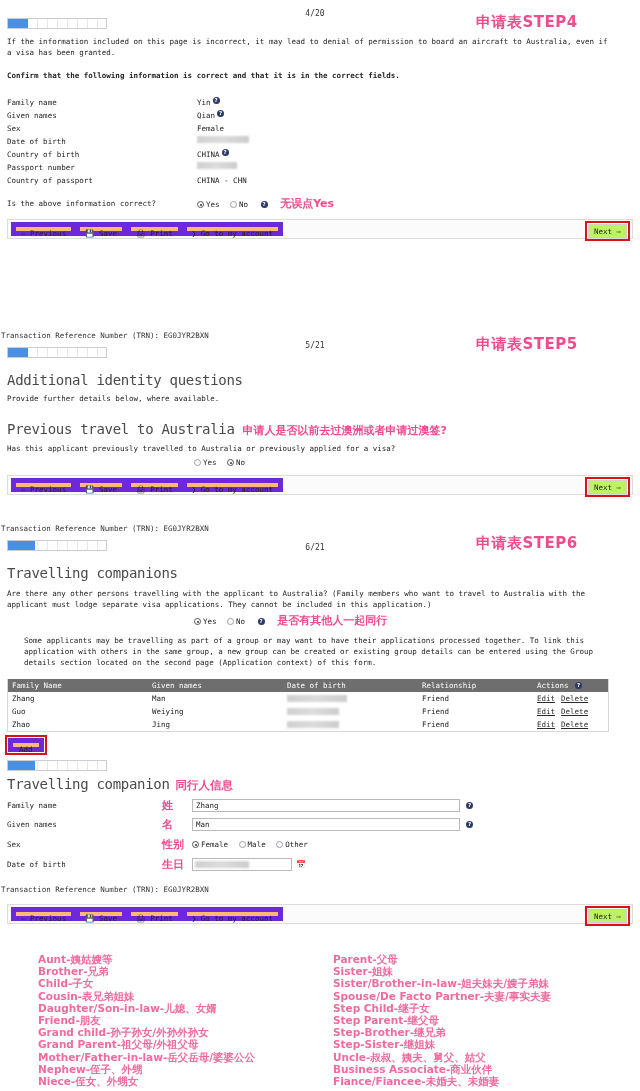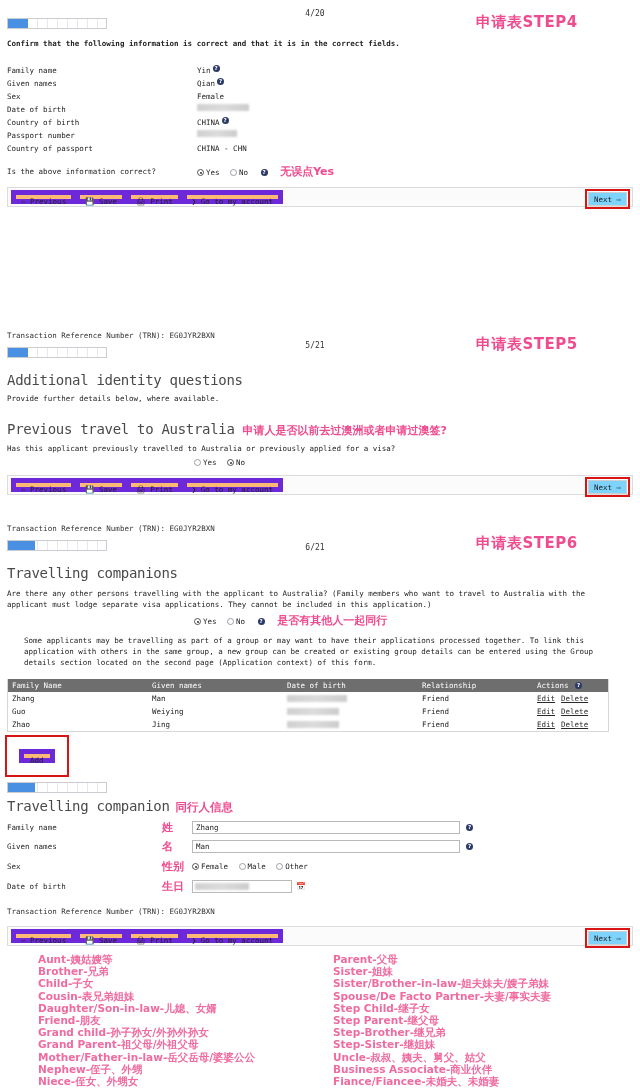--- a/index.html
+++ b/index.html
@@ -21,21 +21,21 @@
   .step { position: absolute; left: 0; width: 640px; }
 
   .pagenum {
     position: absolute;
     font-family: "DejaVu Sans Mono","Liberation Mono",monospace;
     font-size: 8px; color: #333; text-align: center;
   }
   .trn {
     font-family: "DejaVu Sans Mono","Liberation Mono",monospace;
     font-size: 7.5px; color: #333;
-    padding-left: 7px;
+    padding-left: 1px;
   }
   .steplabel {
     position: absolute;
     color: #ef4b8f;
     font-family: "DejaVu Sans","Liberation Sans",sans-serif;
     font-size: 15px; font-weight: bold;
     letter-spacing: .5px;
     white-space: nowrap;
   }
 
@@ -122,40 +122,40 @@
     font-family: "DejaVu Sans Mono","Liberation Mono",monospace;
     font-size: 7.5px; color: #222;
     border: 5px solid #6d28d9; background: #fdba74;
     padding: 1px 5px; margin-right: -1px; height: 14px; line-height: 12px;
     white-space: nowrap;
   }
   .nextwrap {
     position: absolute; right: 2px; top: 1px;
     border: 2px solid #d81414; padding: 1px;
   }
-  .btn.next { margin: 0; border: 1px solid #cfcfcf; background:#7dd3fc; }
+  .btn.next { margin: 0; border: 1px solid #cfcfcf; background:#bef264; }
 
   
   table.comp {
     border-collapse: collapse; margin-left: 7px; width: 600px;
     font-size: 7.5px;
   }
   table.comp th {
     background: #6e6e6e; color: #ffffff; text-align: left;
     font-weight: normal; padding: 2px 4px; font-size: 7.5px;
   }
   table.comp td {
     padding: 2px 4px; color: #222; border: none;
   }
   table.comp tr.row { background: #ffffff; }
   table.comp td a { color: #2a2a2a; text-decoration: underline; margin-right: 6px; }
   .tbl-wrap { border: 1px solid #d8d8d8; border-top: none; margin: 0 7px 0 7px; width: 602px; }
 
   .addwrap { display: inline-block; border: 2px solid #d81414; padding: 1px; margin: 3px 0 0 5px; }
-  .btn.add { margin: 11px; padding: 1px 6px; }
+  .btn.add { margin: 0; padding: 1px 6px; }
 
   
   .ctrlrow { display: flex; align-items: center; padding: 1px 0 1px 7px; font-size: 7.5px; }
   .ctrllabel { width: 155px; flex: 0 0 155px; }
   .cn-inline {
     color: #ef4b8f; font-family: "DejaVu Sans","Liberation Sans",sans-serif;
     font-weight: bold; font-size: 11px; width: 30px; flex: 0 0 30px;
   }
   select.sel {
     font-family: "DejaVu Sans Mono","Liberation Mono",monospace;
@@ -190,20 +190,21 @@
     <div class="pagenum" style="left:270px; top:9px; width:90px;">4/20</div>
     <div class="steplabel" style="left:476px; top:13px;">申请表STEP4</div>
 
     <div style="padding-top:18px;">
       <div class="progress">
         <i id="p4" style="width: 20%;"></i>
       </div>
     </div>
 
 
+    <p class="body" style="margin-top:4px; max-width:626px;">If the information included on this page is incorrect, it may lead to denial of permission to board an aircraft to Australia, even if a visa has been granted.</p>
     <p class="body bold" style="margin-top:6px;">Confirm that the following information is correct and that it is in the correct fields.</p>
 
     <div style="margin-top:12px;">
       <div class="frow">
         <span class="flabel">Family name</span>
         <span class="fvalue">Yin</span>
           <span class="help">?</span>
       </div>
       <div class="frow">
         <span class="flabel">Given names</span>

